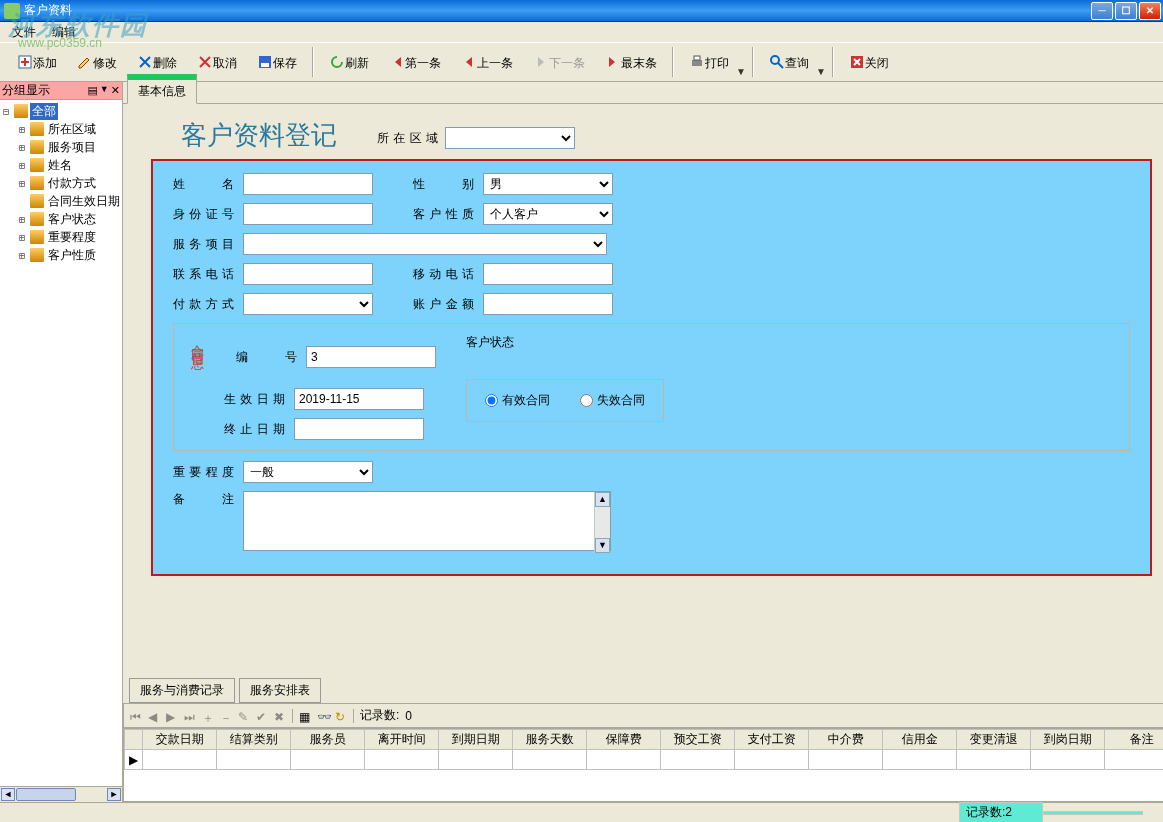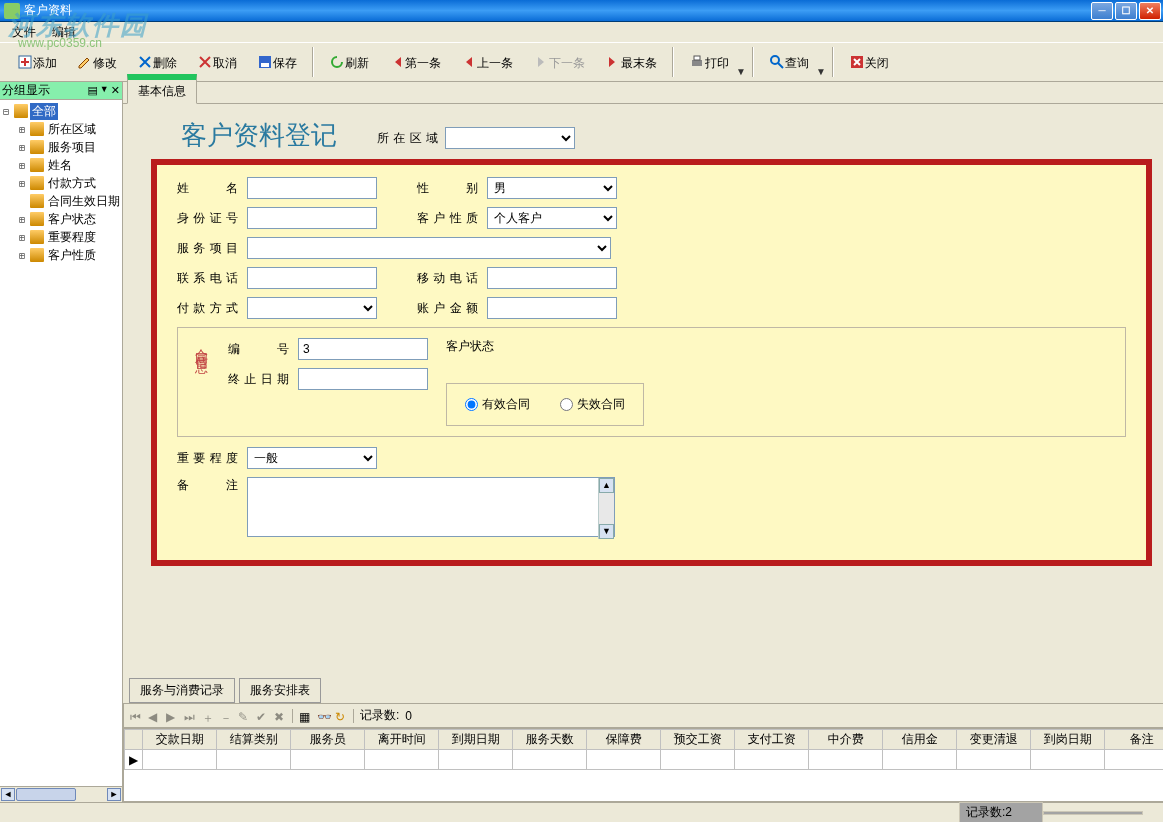--- a/index.html
+++ b/index.html
@@ -44,41 +44,41 @@
 .toolbar { height:40px; display:flex; align-items:center; border-top:1px solid #fff; border-bottom:1px solid #aca899; padding-left:8px; gap:2px;}
 .tool-btn { display:flex; flex-direction:row; align-items:center; justify-content:center; padding:2px 8px; cursor:pointer; border:1px solid transparent; border-radius:2px;}
 .tool-btn.disabled { color:#999;}
 .tool-btn .ico { width:16px; height:16px; display:block;}
 .tool-btn .lbl { margin-top:2px; font-size:12px;}
 .tool-sep { width:2px; height:30px; border-left:1px solid #aca899; border-right:1px solid #fff; margin:0 4px;}
 .tool-dd { font-size:10px; margin-left:-4px; align-self:flex-end; padding-bottom:4px; color:#333;}
 
 .main { display:flex; height: calc(100% - 22px - 20px - 40px - 20px);}
 .sidebar { width:170px; border-right:1px solid #aca899; display:flex; flex-direction:column;}
-.sidebar-hdr { height:18px; display:flex; align-items:center; justify-content:space-between; padding:0 2px; border-bottom:1px solid #aca899; background:#86efac;}
+.sidebar-hdr { height:18px; display:flex; align-items:center; justify-content:space-between; padding:0 2px; border-bottom:1px solid #aca899; background:#fca5a5;}
 .sidebar-hdr .icons { display:flex; gap:2px;}
 .tree { flex:1; background:#fff; overflow:auto; padding:2px 0;}
 .tree-row { display:flex; align-items:center; height:18px; cursor:pointer; white-space:nowrap;}
 .tree-toggle { width:12px; text-align:center; font-family:monospace; font-size:10px; color:#555;}
 .tree-icon { width:14px; height:14px; margin:0 2px; display:inline-block;}
 .tree-lbl { padding:0 2px;}
 .tree-lbl.sel { background:#316ac5; color:#fff;}
 .tree-children { padding-left:16px;}
 .sidebar-bottom-scroll { height:16px; background:#ece9d8; border-top:1px solid #aca899; position:relative;}
 .sidebar-bottom-scroll .hthumb { position:absolute; left:16px; top:1px; width:60px; height:13px; background:#c8d4ea; border:1px solid #6f89b9; border-radius:2px;}
 .sidebar-bottom-scroll .harr { position:absolute; top:1px; width:14px; height:13px; background:#d7e2f2; border:1px solid #6f89b9; text-align:center; font-size:9px; line-height:11px;}
 .sidebar-bottom-scroll .ha-l{left:1px;} .sidebar-bottom-scroll .ha-r{right:1px;}
 
 .content { flex:1; display:flex; flex-direction:column;}
 .tabstrip { height:22px; display:flex; align-items:flex-end; padding-left:4px; border-bottom:1px solid #aca899;}
 .tab { padding:3px 10px; border:1px solid #aca899; border-bottom:none; background:#ece9d8; cursor:pointer; position:relative; top:1px;}
 .tab.active { background:#ece9d8; border-bottom:1px solid #ece9d8; border-top:6px solid #22c55e;}
 .form-area { flex:1; padding:14px 28px; overflow:auto;}
 .form-title { color:#2a7aa0; font-size:26px; font-family:SimSun,serif; margin-bottom:6px; margin-left:30px;}
-fieldset.outer { border:6px solid #b91c1c; background:#fef9c3; padding:12px 20px;}
+fieldset.outer { border:2px solid #b91c1c; background:#7dd3fc; padding:12px 20px;}
 .row { display:flex; align-items:center; margin-bottom:8px; gap:8px;}
 .label { width:62px; text-align:justify; text-align-last:justify; letter-spacing:1px;}
 input[type=text], select, textarea {
   border:1px solid #7f9db9; background:#fff; font-size:12px; padding:2px 4px; height:22px;
 }
 select { padding:1px 2px; }
 textarea { height:60px; resize:none; }
 .inp-s { width:130px;} .inp-l { width:360px;}
 select.sel-s{width:130px;}
 fieldset.inner { border:1px solid #bfb8a5; padding:10px 14px; margin-top:6px;}
@@ -93,21 +93,21 @@
 .grid-toolbar .g-ico { width:12px; height:12px; cursor:pointer; opacity:0.4;}
 .grid-toolbar .g-ico.active{opacity:1;}
 .grid-area { border:1px solid #aca899; background:#fff; height:74px; overflow:auto;}
 table.grid { border-collapse:collapse; width:max-content; min-width:100%;}
 table.grid th, table.grid td { border:1px solid #c0c0c0; height:20px; padding:0 4px; white-space:nowrap; background:#ece9d8; font-weight:normal;}
 table.grid th { background:#ece9d8;}
 table.grid td { background:#fff;}
 table.grid th.rowhdr, table.grid td.rowhdr { width:18px; background:#ece9d8;}
 table.grid tr.datarow td { background:#fff;}
 .statusbar { position:absolute; bottom:0; left:0; right:0; height:20px; border-top:1px solid #aca899; background:#ece9d8; display:flex; align-items:center; justify-content:flex-end; padding-right:20px;}
-.statusbar .cell { border:1px solid #ccc7b6; padding:1px 30px 1px 6px; background:#a3a3a3;}
+.statusbar .cell { border:1px solid #ccc7b6; padding:1px 30px 1px 6px; background:#5eead4;}
 
 .ic-home { background: linear-gradient(#fc6,#c80); border-radius:1px;}
 
 .svg { display:block;}
 
 .txt-wrap { position:relative; display:inline-block;}
 .txt-wrap .vscroll { position:absolute; right:1px; top:1px; bottom:1px; width:16px; background:#e8e8e8; border-left:1px solid #bcc;}
 .txt-wrap .vscroll .up,.txt-wrap .vscroll .dn { position:absolute; left:0; width:15px; height:15px; background:#d7e2f2; border:1px solid #8aa; font-size:9px; text-align:center; line-height:13px;}
 .txt-wrap .vscroll .up{top:0;} .txt-wrap .vscroll .dn{bottom:0;}
 </style>
@@ -338,23 +338,27 @@
           <select class="sel-s"><option></option></select>
           <span style="width:24px;"></span>
           <span class="label">账户金额</span>
           <input type="text" class="inp-s" value="" style="">
         </div>
 
         <fieldset class="inner">
           <div class="inner-grid">
             <span class="vertical-lbl">合同信息</span>
             <div class="inner-left">
-              <div class="row" style="margin:0;justify-content:flex-end;">
+              <div class="row" style="margin:12px;justify-content:flex-end;">
                 <span class="label">编    号</span>
                 <input type="text" class="inp-s" value="3" style="">
+              </div>
+              <div class="row" style="margin:0;">
+                <span class="label">生效日期</span>
+                <input type="text" class="inp-s" value="2019-11-15" style="">
               </div>
               <div class="row" style="margin:0;">
                 <span class="label">终止日期</span>
                 <input type="text" class="inp-s" value="" style="">
               </div>
             </div>
             <div style="display:flex;flex-direction:column;gap:6px;">
               <span>客户状态</span>
               <div class="inner-right">
                 <label class="radio-wrap">

